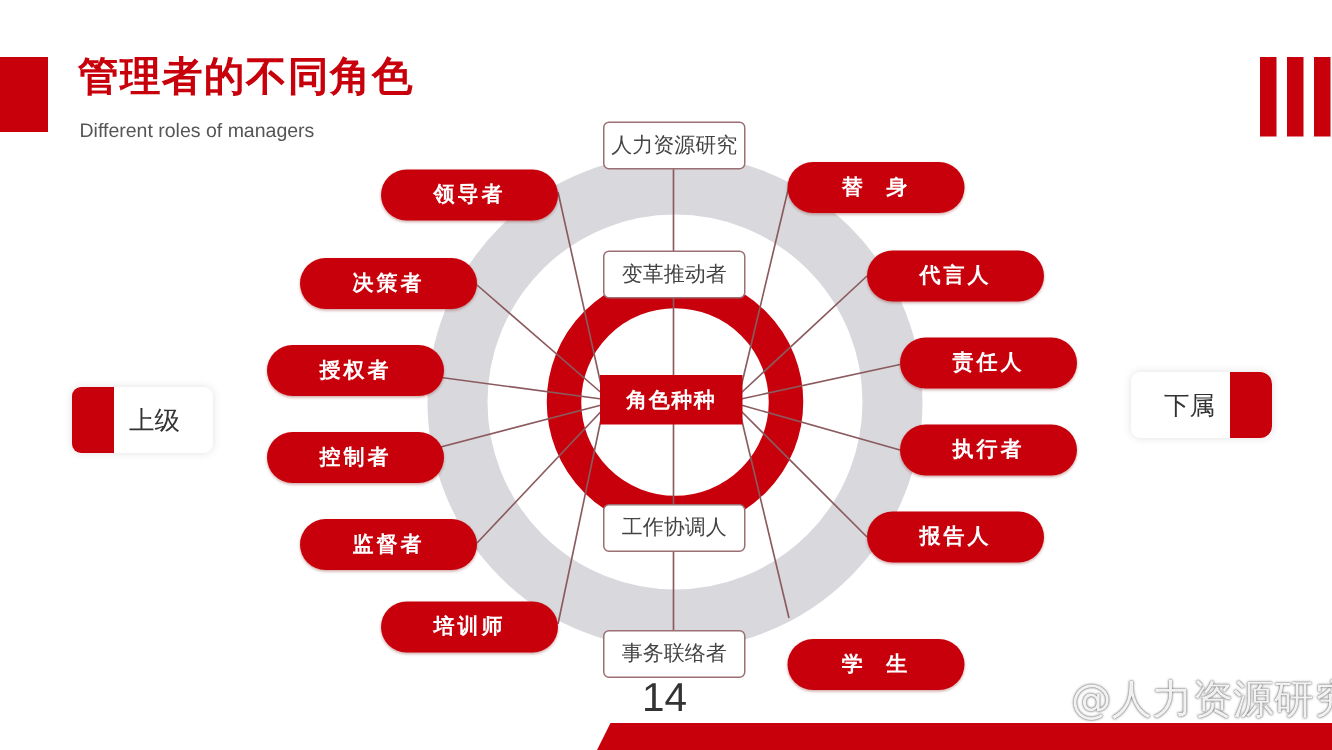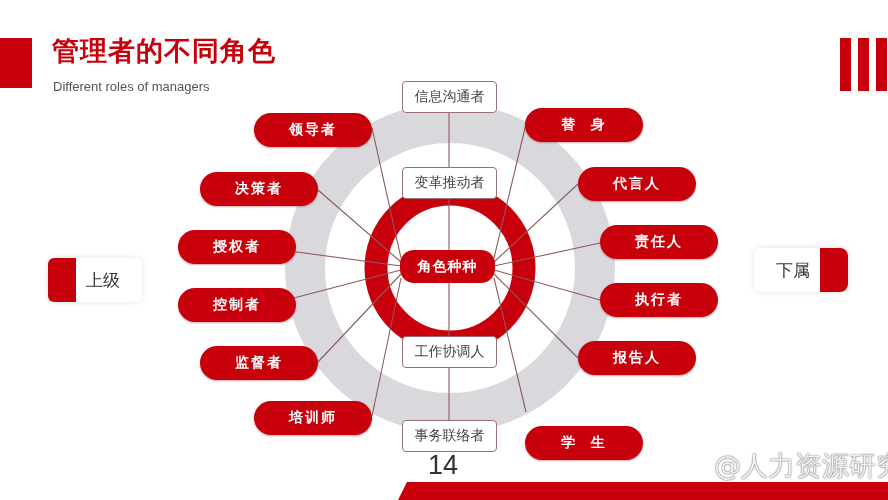--- a/index.html
+++ b/index.html
@@ -24,21 +24,21 @@
     letter-spacing: 2px; white-space: pre;
   }
   .box {
     position: absolute; height: 32px; background: #ffffff;
     border: 1.5px solid #9b6f73; border-radius: 4px; color: #444;
     font-size: 14px; display: flex; align-items: center; justify-content: center;
     box-sizing: border-box; white-space: nowrap;
   }
   .center-box {
     position: absolute; left: 400px; top: 250px; width: 95px; height: 33px;
-    background: #c8000b; border-radius: 14px; color: #fff; font-size: 14px; font-weight: bold;
+    background: #c8000b; border-radius: 0; color: #fff; font-size: 14px; font-weight: bold;
     display: flex; align-items: center; justify-content: center; letter-spacing: 1px;
   }
   .side-card {
     position: absolute; height: 44px; background: #fff; border-radius: 6px;
     box-shadow: 0 0 6px rgba(0,0,0,0.12);
     display: flex; align-items: center;
   }
   .side-card .tab { width: 28px; height: 44px; background: #c8000b; }
   .side-card .lbl { font-size: 17px; color: #333; padding: 0 10px; }
 
@@ -74,21 +74,21 @@
 
     <line x1="526" y1="124" x2="494" y2="258"></line>
     <line x1="578" y1="184" x2="494" y2="262"></line>
     <line x1="600" y1="243" x2="494" y2="266"></line>
     <line x1="600" y1="300" x2="494" y2="270"></line>
     <line x1="578" y1="358" x2="494" y2="274"></line>
     <line x1="526" y1="412" x2="494" y2="278"></line>
   </g>
 </svg>
 
-<div class="box" style="left:402px; top:81px; width:95px;">信息沟通者</div>
+<div class="box" style="left:402px; top:81px; width:95px;">人力资源研究</div>
 <div class="box" style="left:402px; top:167px; width:95px;">变革推动者</div>
 <div class="box" style="left:402px; top:336px; width:95px;">工作协调人</div>
 <div class="box" style="left:402px; top:420px; width:95px;">事务联络者</div>
 
 <div class="center-box">角色种种</div>
 
 <div class="pill" style="left:254px; top:113px; width:118px;">领导者</div>
 <div class="pill" style="left:200px; top:172px; width:118px;">决策者</div>
 <div class="pill" style="left:178px; top:230px; width:118px;">授权者</div>
 <div class="pill" style="left:178px; top:288px; width:118px;">控制者</div>

